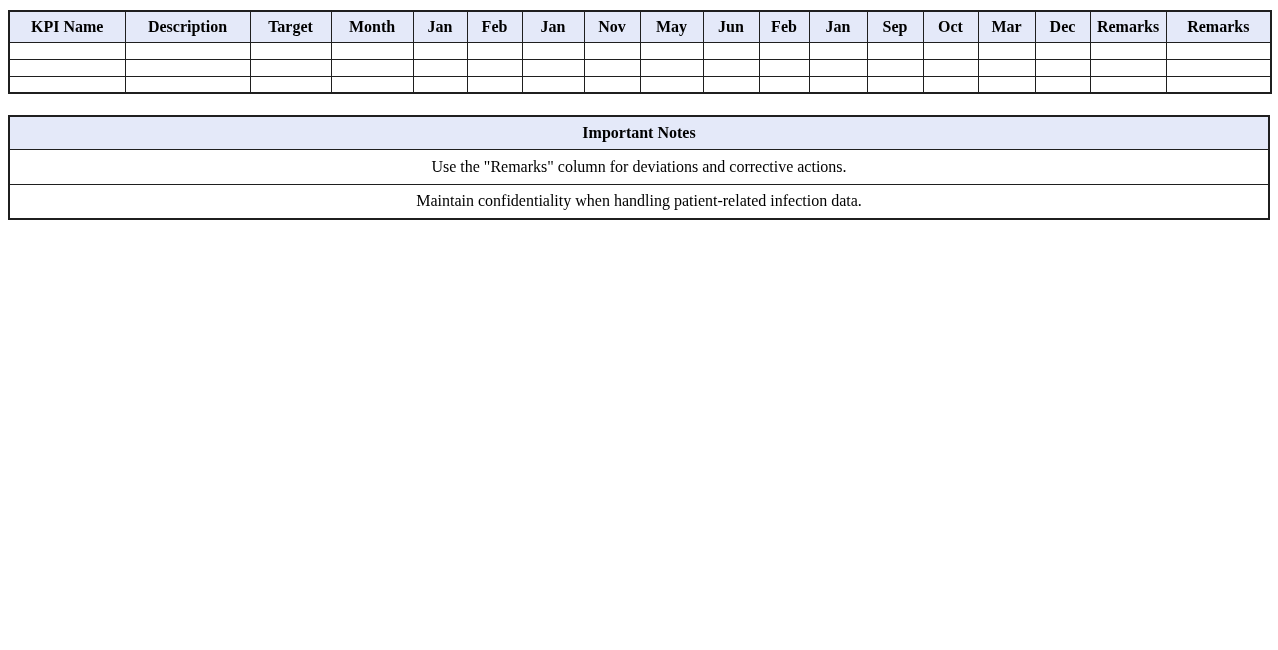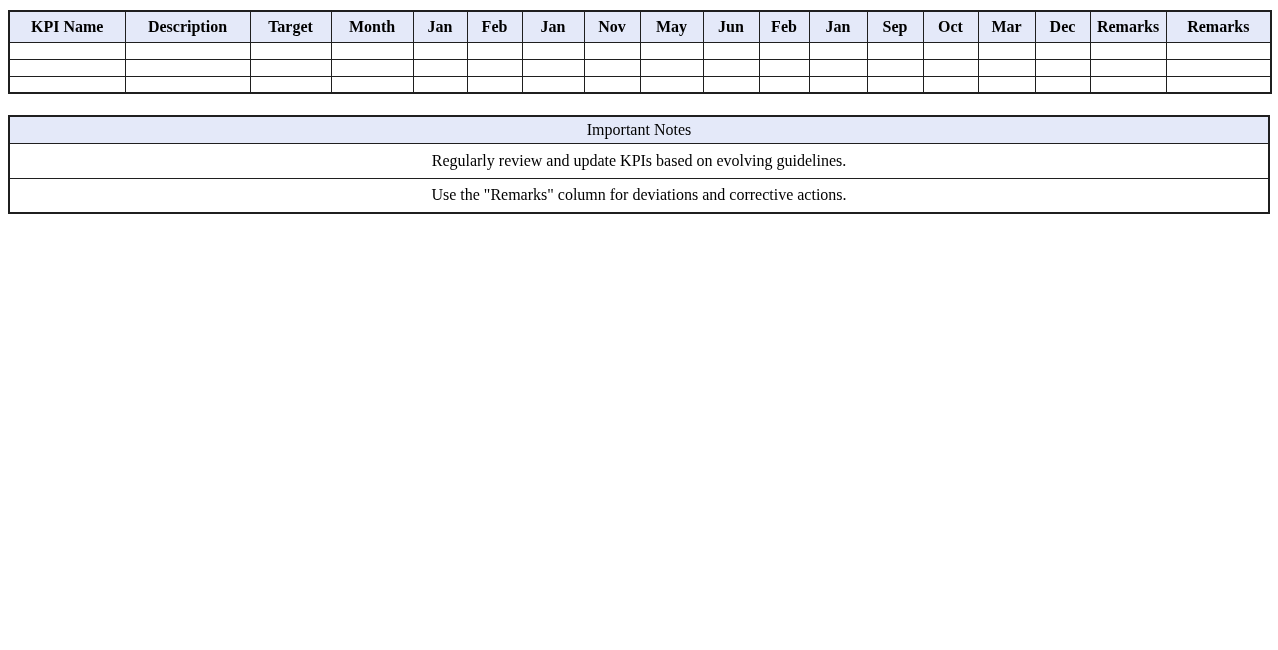--- a/index.html
+++ b/index.html
@@ -37,23 +37,23 @@
   .kpi-table tbody td {
     height: 17px;
     background: #ffffff;
   }
   
   .notes-table {
     margin-top: 21px;
   }
   .notes-table thead th {
     background: #E4E9F9;
-    height: 27px;
+    height: 33px;
     font-size: 16px;
-    font-weight: normal;
+    font-weight: bold;
     text-align: center;
     vertical-align: middle;
   }
   .notes-table tbody td {
     height: 35px;
     font-size: 16px;
     text-align: center;
     vertical-align: middle;
     background: #ffffff;
   }
@@ -171,21 +171,21 @@
   </table>
 
   <table class="notes-table">
     <thead>
       <tr>
         <th>Important Notes</th>
       </tr>
     </thead>
     <tbody>
       <tr>
-        <td>Regularly review and update KPIs based on evolving guidelines.</td>
+        <td>Use the "Remarks" column for deviations and corrective actions.</td>
       </tr>
       <tr>
-        <td>Use the "Remarks" column for deviations and corrective actions.</td>
+        <td>Maintain confidentiality when handling patient-related infection data.</td>
       </tr>
     </tbody>
   </table>
 
 </div>
 
 </body></html>

